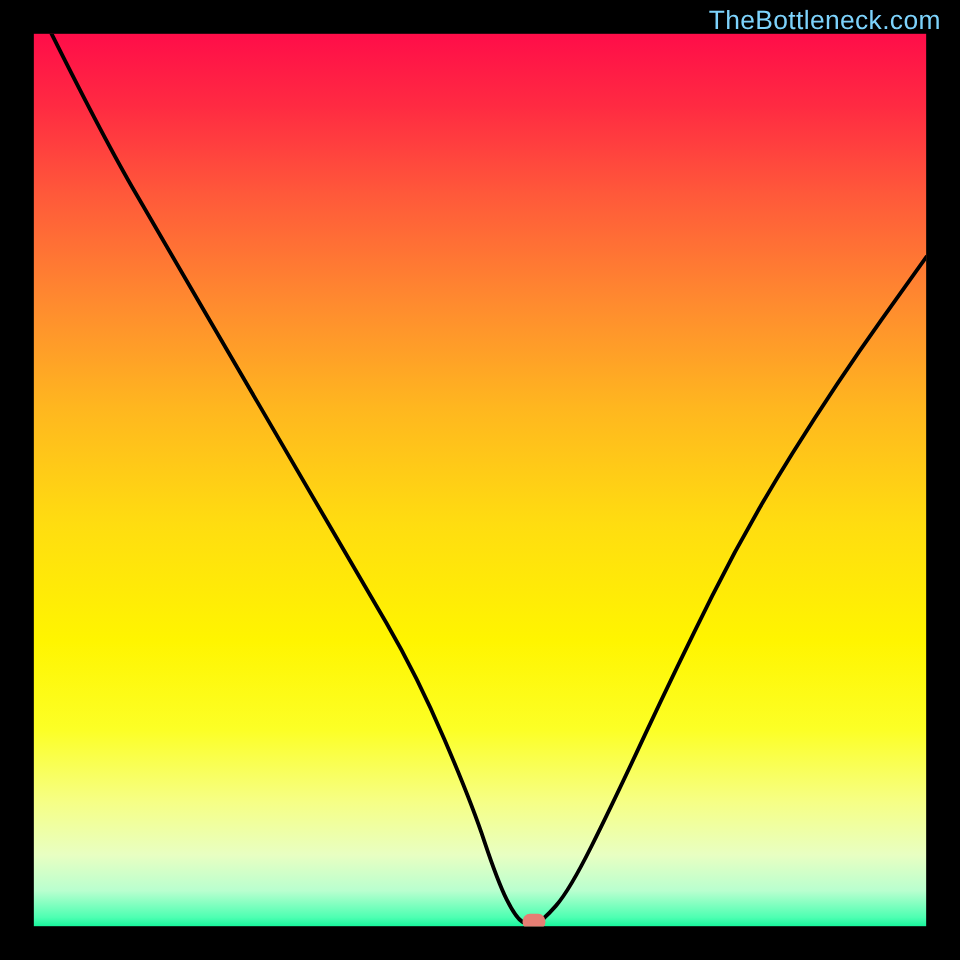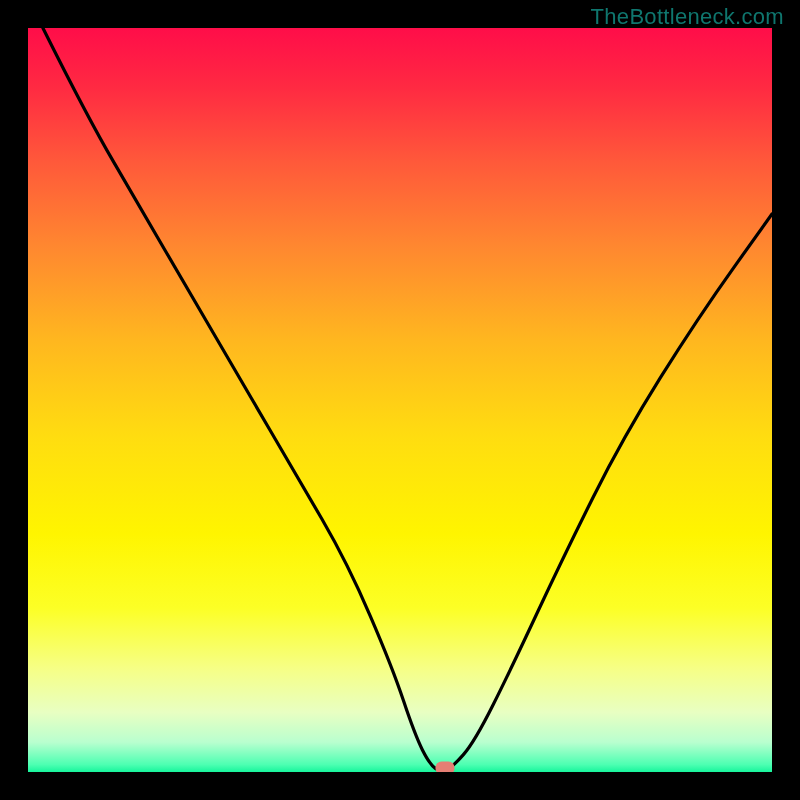--- a/index.html
+++ b/index.html
@@ -14,21 +14,21 @@
   .frame {
     position: relative;
     width: 800px;
     height: 800px;
     background: #000;
   }
   .watermark {
     position: absolute;
     top: 4px;
     right: 16px;
-    color: #0f766e;
+    color: #7dd3fc;
     font-size: 22px;
     font-weight: 500;
     letter-spacing: 0.3px;
     z-index: 20;
   }
   .plot-area {
     position: absolute;
     left: 28px;
     top: 28px;
     width: 744px;

